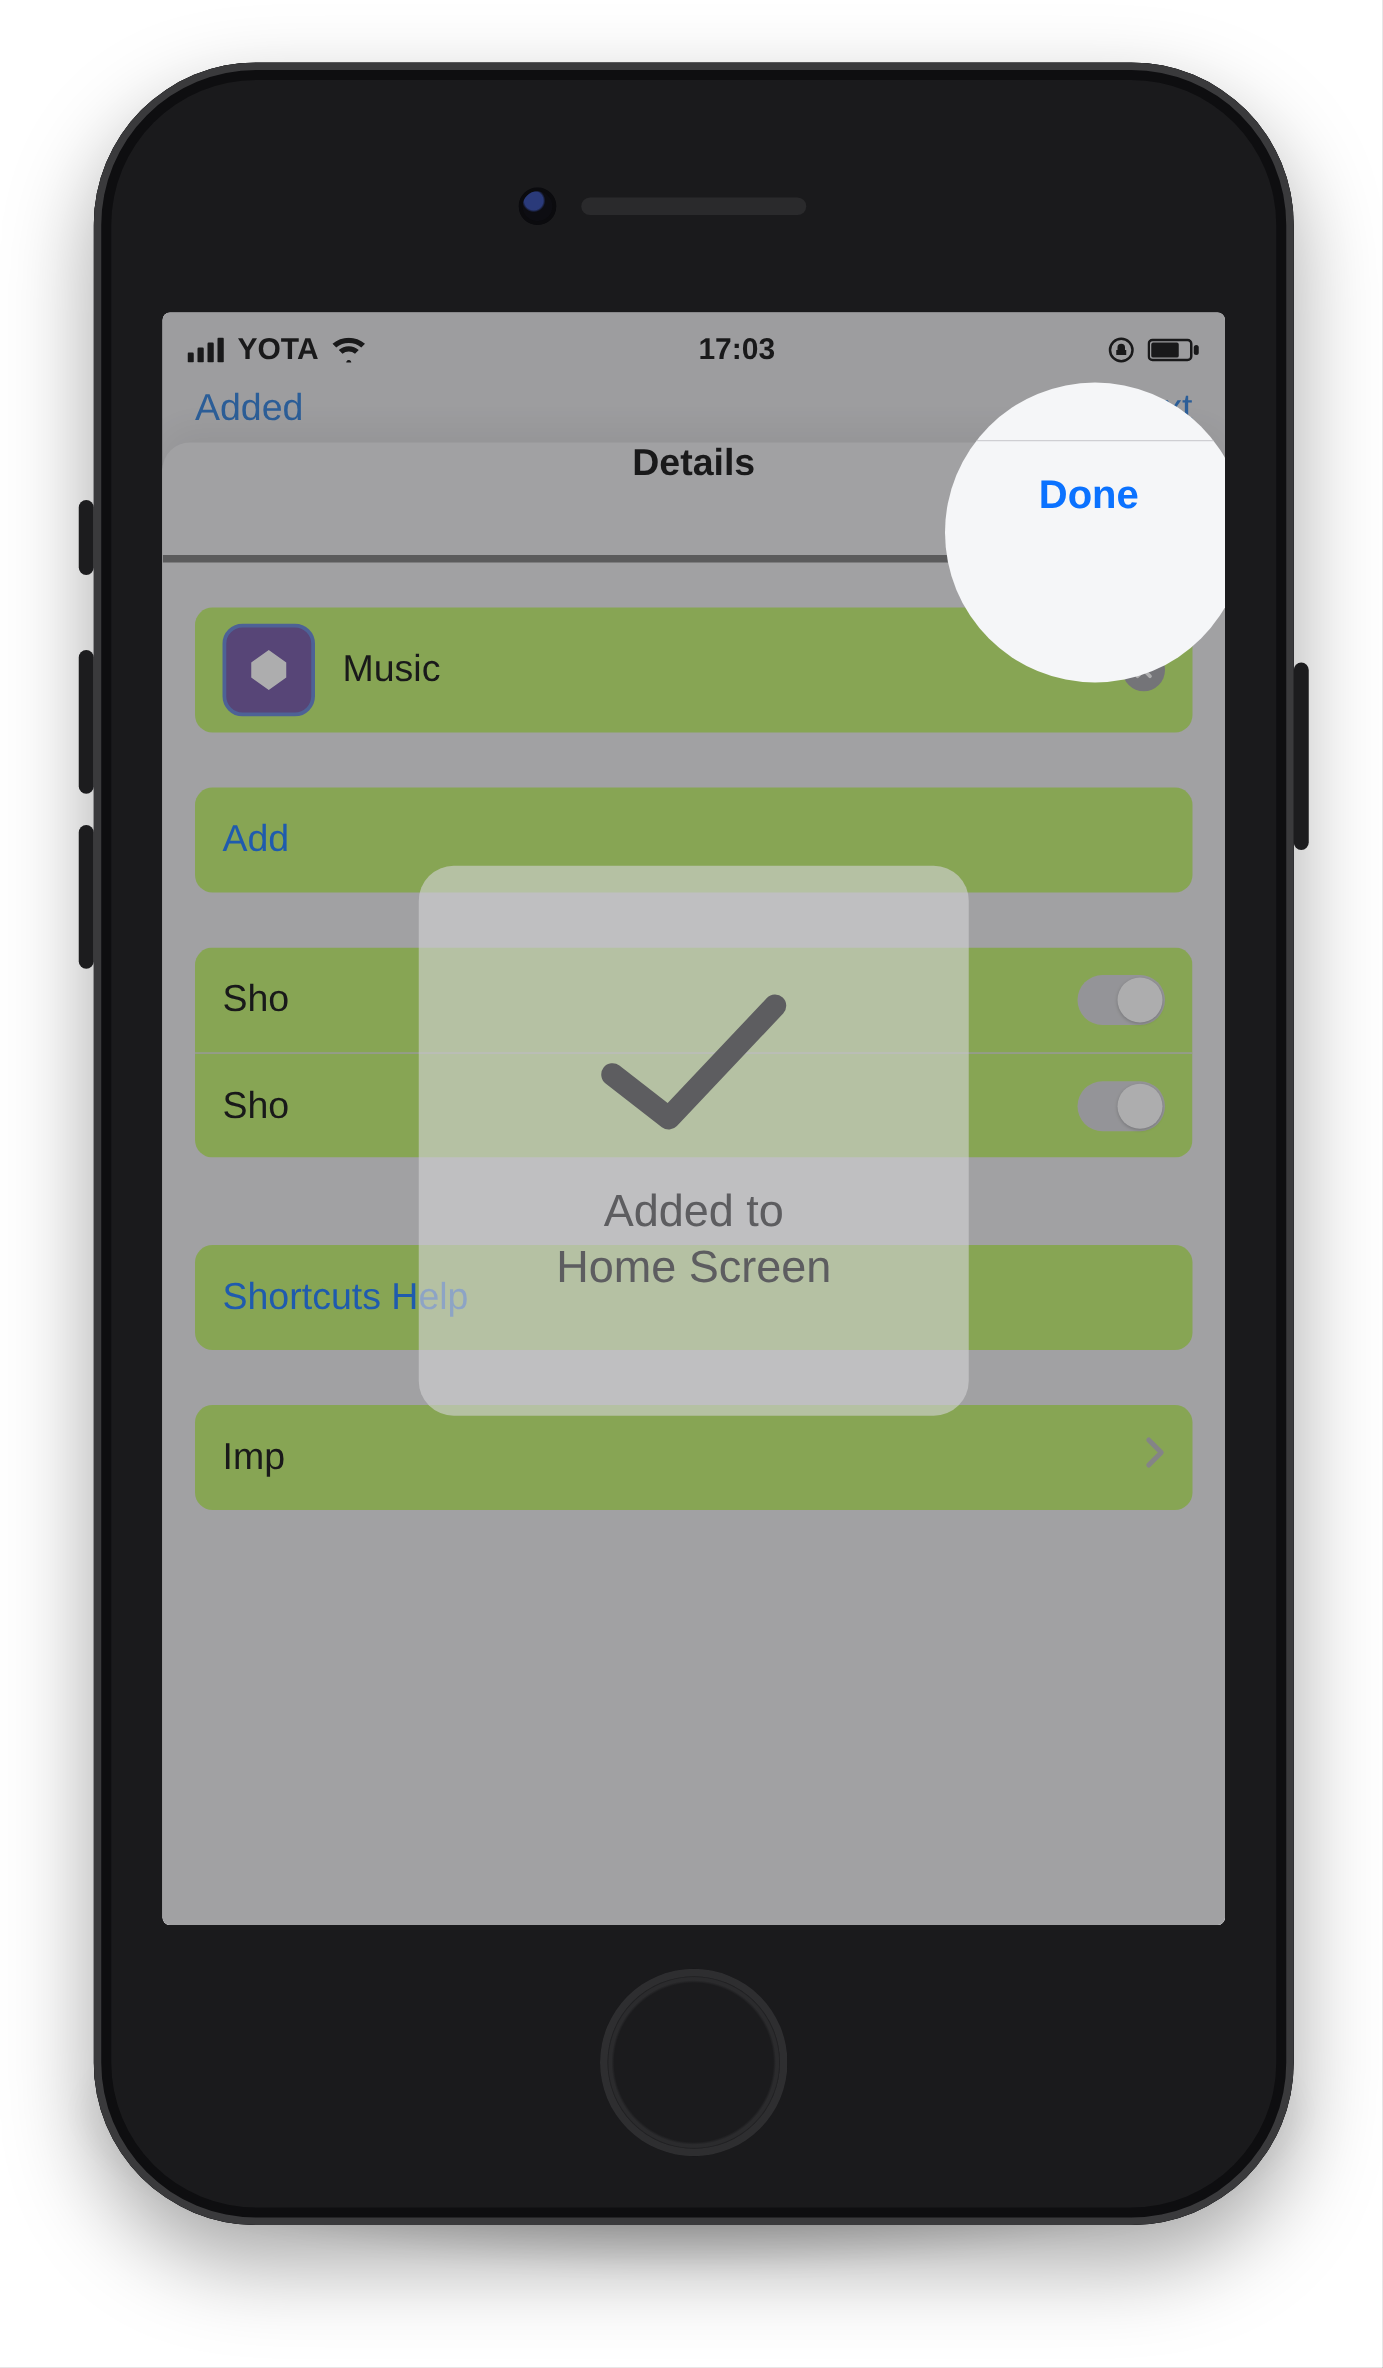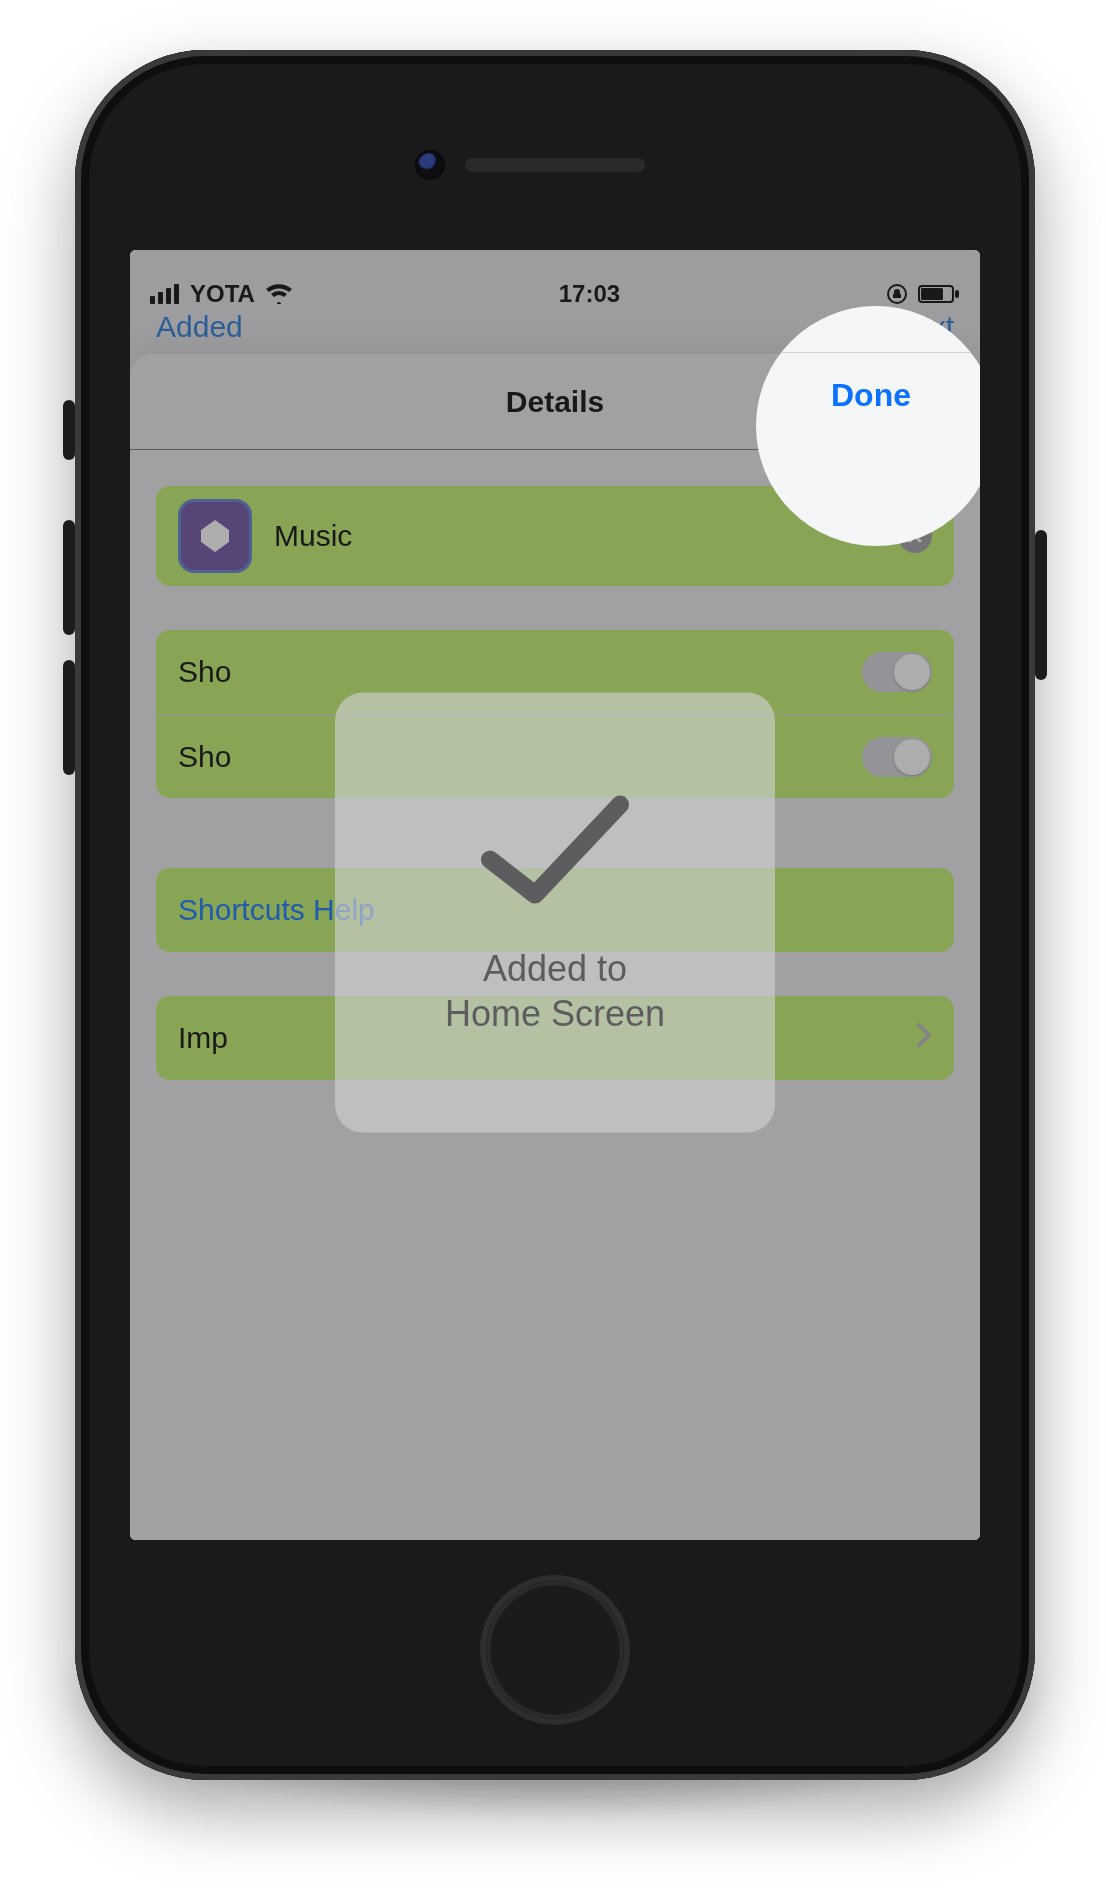--- a/index.html
+++ b/index.html
@@ -80,21 +80,21 @@
     border-radius: 6px;
     overflow: hidden;
   }
 
   
   .bg-layer {
     position: absolute; inset: 0;
     background: #e4e4e6;
   }
   .status-bar {
-    position: absolute; top: 16px; left: 0; right: 0;
+    position: absolute; top: 2px; left: 0; right: 0;
     height: 56px;
     display: flex; align-items: center; justify-content: space-between;
     padding: 0 20px;
     font-size: 24px; font-weight: 600;
     color: #000;
   }
   .status-left, .status-right { display: flex; align-items: center; gap: 10px; }
   .signal-icon svg, .wifi-icon svg, .lock-icon svg, .battery-icon svg { display: block; }
   .bg-nav {
     position: absolute;
@@ -113,23 +113,23 @@
     top: 104px; bottom: 0;
     background: #eaeaec;
     border-top-left-radius: 22px;
     border-top-right-radius: 22px;
     box-shadow: 0 -10px 30px rgba(0,0,0,0.08);
     overflow: hidden;
   }
   .sheet-nav {
     position: relative;
     height: 96px;
-    border-bottom: 1px solid #737373;
+    border-bottom: 6px solid #737373;
     display: flex;
-    align-items: center;
+    align-items: flex-start;
     justify-content: center;
   }
   .sheet-title {
     font-size: 30px; font-weight: 600; color: #000;
   }
   .sheet-done {
     position: absolute; right: 26px; top: 0; bottom: 0;
     display: flex; align-items: center;
     font-size: 30px; font-weight: 600;
     color: #0b72ff;
@@ -309,20 +309,25 @@
                 <span>Music</span>
                 <div class="spacer"></div>
                 <div class="clear-btn">
                   <svg width="16" height="16" viewBox="0 0 16 16">
                       <path d="M3 3 L13 13 M13 3 L3 13" stroke="#fff" stroke-width="3" stroke-linecap="round"></path>
                     </svg>
                 </div>
               </div>
             </div>
 
+            <div class="cell-group">
+              <div class="cell link">
+                <span>Add</span>
+              </div>
+            </div>
 
             <div class="cell-group">
               <div class="group-stack">
                 <div class="cell">
                   <span>Sho</span>
                   <div class="spacer"></div>
                   <div class="switch"></div>
                 </div>
                 <div class="cell joined">
                   <span>Sho</span>

